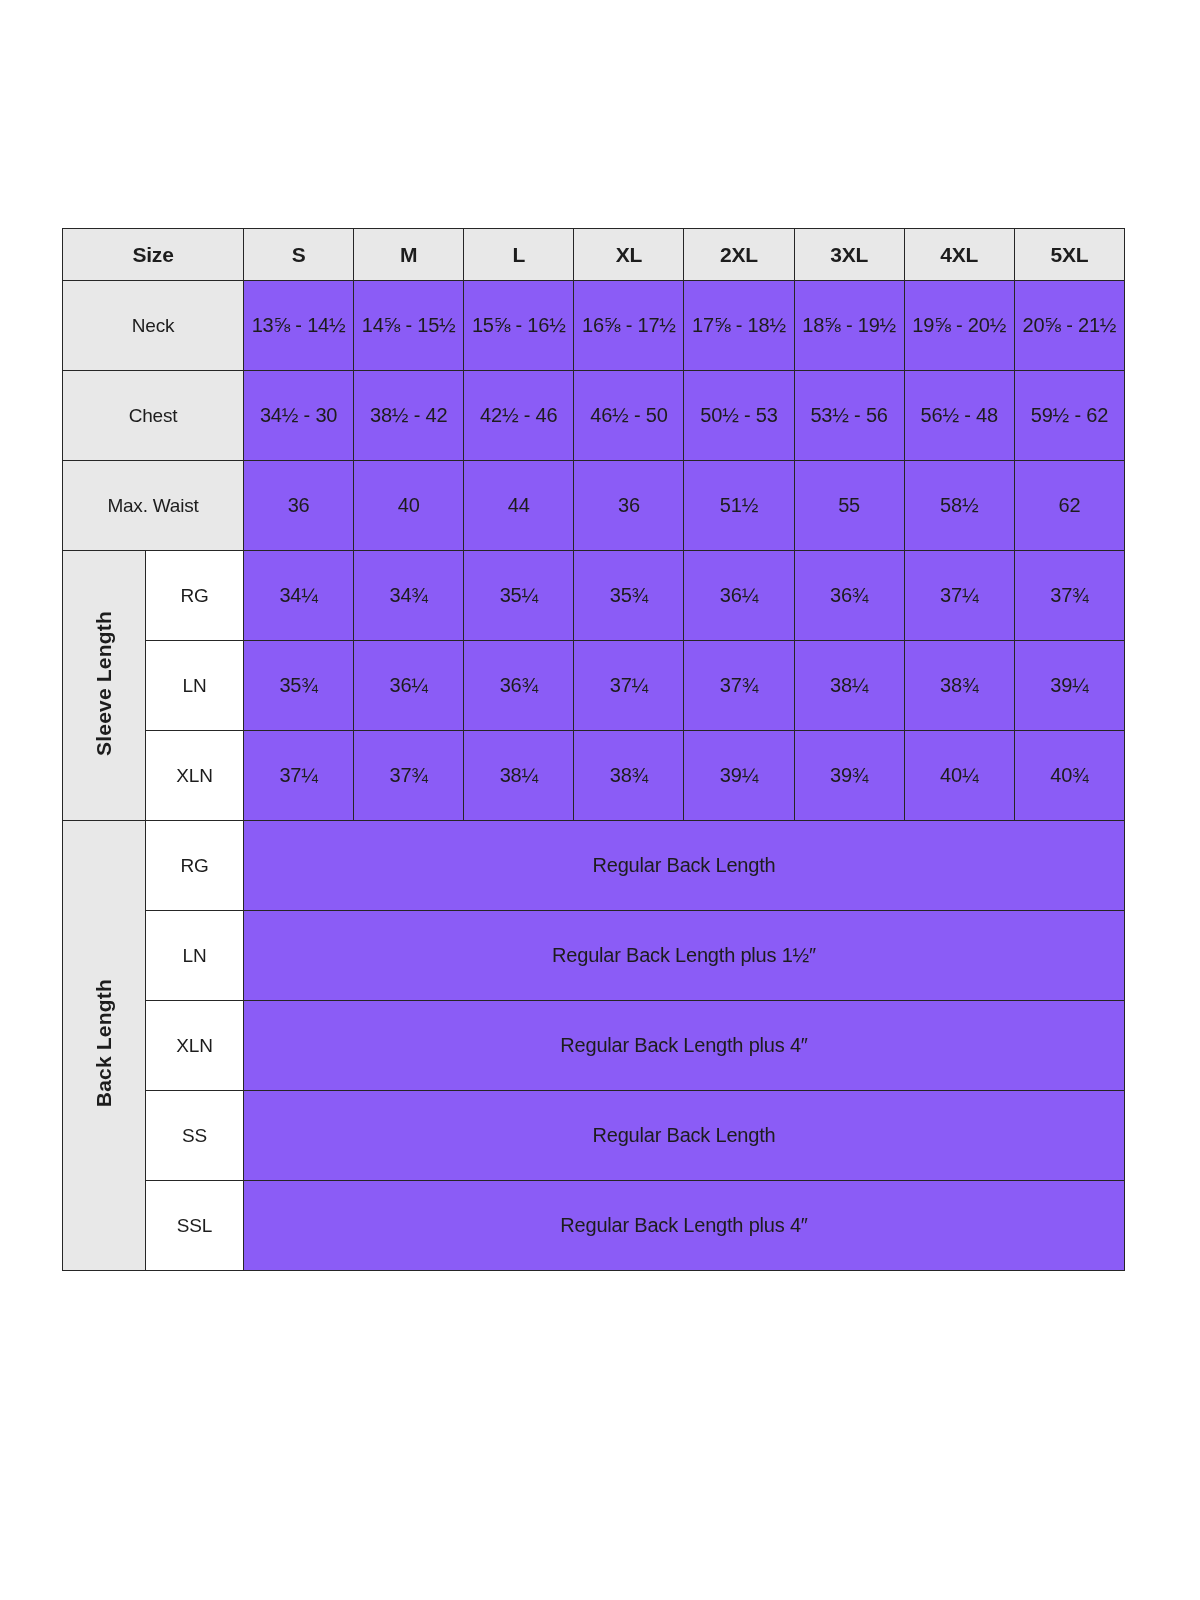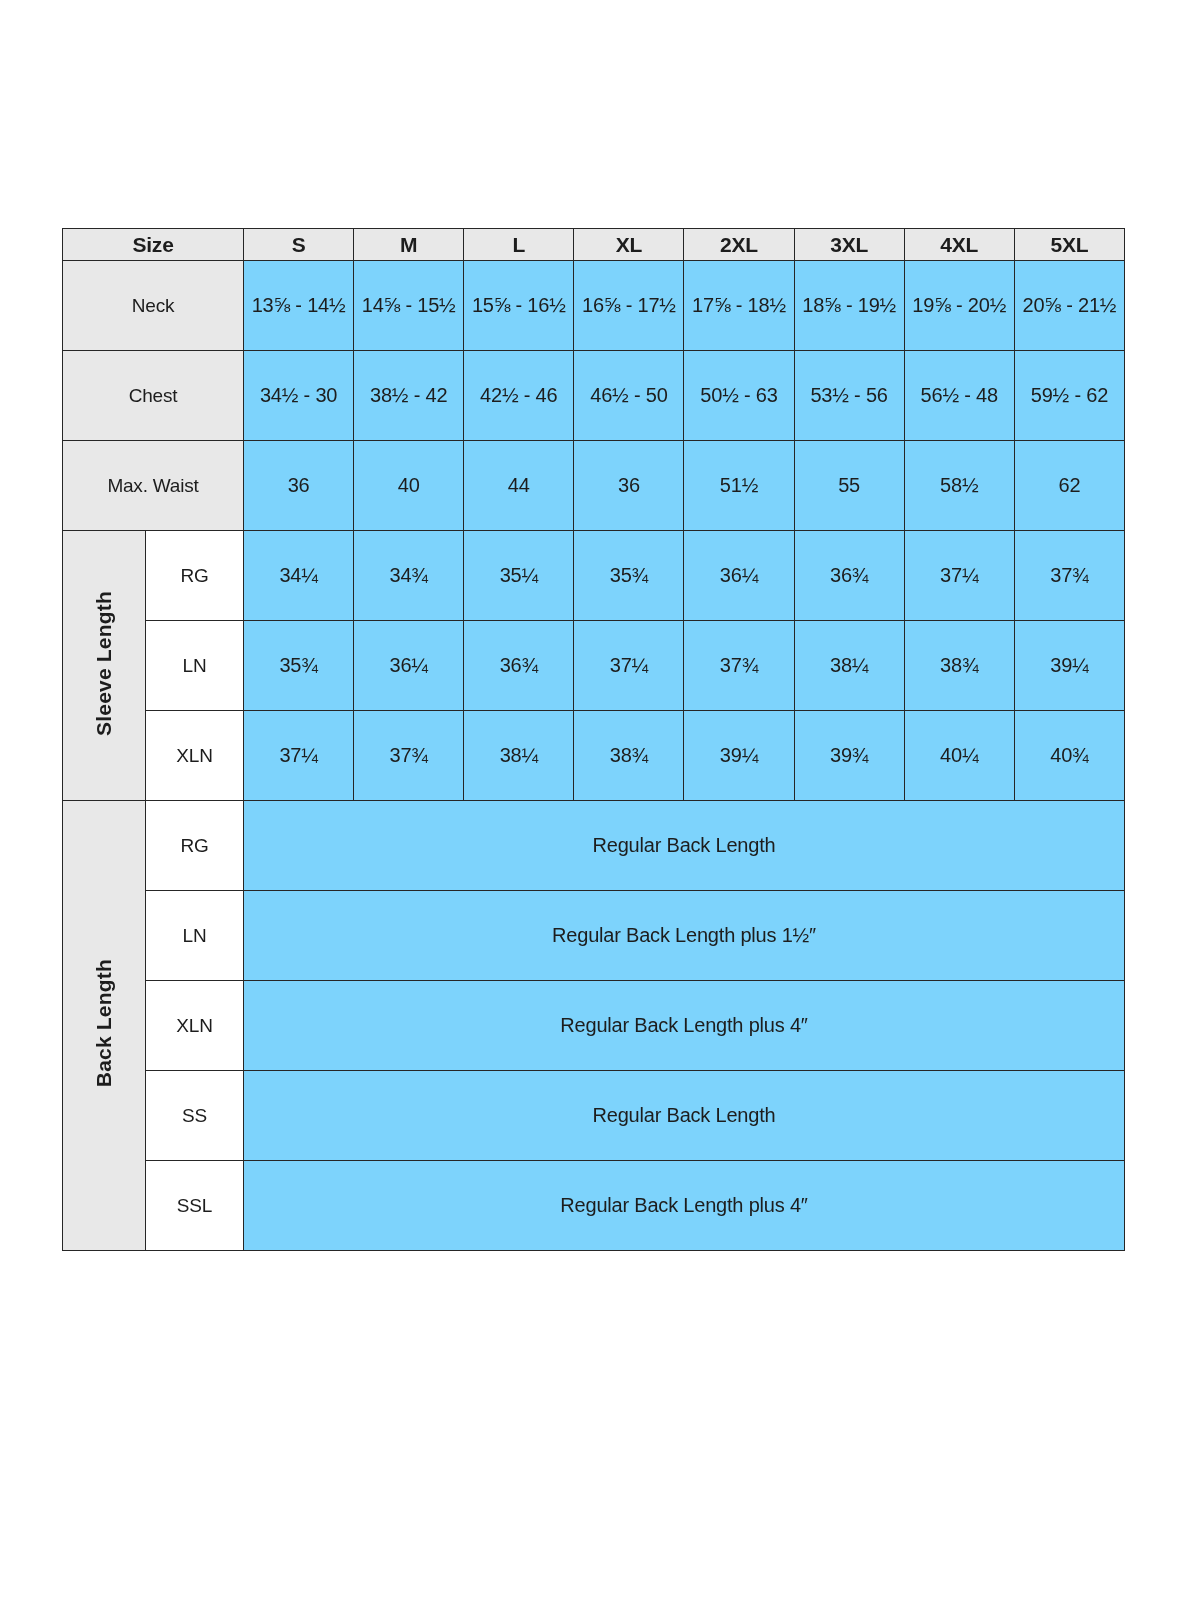--- a/index.html
+++ b/index.html
@@ -25,21 +25,21 @@
     table-layout: fixed;
     border-collapse: collapse;
   }
   .fit-table th, .fit-table td {
     border: 1.6px solid var(--border-color, #262626);
     text-align: center;
     vertical-align: middle;
     letter-spacing: -0.2px;
     overflow: hidden;
   }
-  tr.hdr-row { height: 32px; }
+  tr.hdr-row { height: 52px; }
   tr.data-row { height: 90px; }
   th.hdr {
     background: var(--header-bg, #e8e8e8);
     font-size: 21px;
     font-weight: bold;
   }
   th.rowlabel {
     background: var(--header-bg, #e8e8e8);
     font-size: 19px;
     font-weight: normal;
@@ -58,21 +58,21 @@
     display: inline-block;
     writing-mode: vertical-rl;
     transform: rotate(180deg);
     font-size: 21px;
     font-weight: bold;
     letter-spacing: 0.2px;
   }
   td.val {
     font-size: 20px;
     font-weight: normal;
-    background: #7dd3fc;
+    background: #8b5cf6;
   }
 </style>
 </head>
 <body>
 
 <div class="wrap">
   <table class="fit-table" id="fit-table">
     <colgroup>
       <col style="width:83px">
       <col style="width:98px">
@@ -100,21 +100,21 @@
           <td class="val">18⅝ - 19½</td>
           <td class="val">19⅝ - 20½</td>
           <td class="val">20⅝ - 21½</td>
         </tr>
         <tr class="data-row">
           <th class="rowlabel" colspan="2">Chest</th>
           <td class="val">34½ - 30</td>
           <td class="val">38½ - 42</td>
           <td class="val">42½ - 46</td>
           <td class="val">46½ - 50</td>
-          <td class="val">50½ - 63</td>
+          <td class="val">50½ - 53</td>
           <td class="val">53½ - 56</td>
           <td class="val">56½ - 48</td>
           <td class="val">59½ - 62</td>
         </tr>
         <tr class="data-row">
           <th class="rowlabel" colspan="2">Max. Waist</th>
           <td class="val">36</td>
           <td class="val">40</td>
           <td class="val">44</td>
           <td class="val">36</td>

